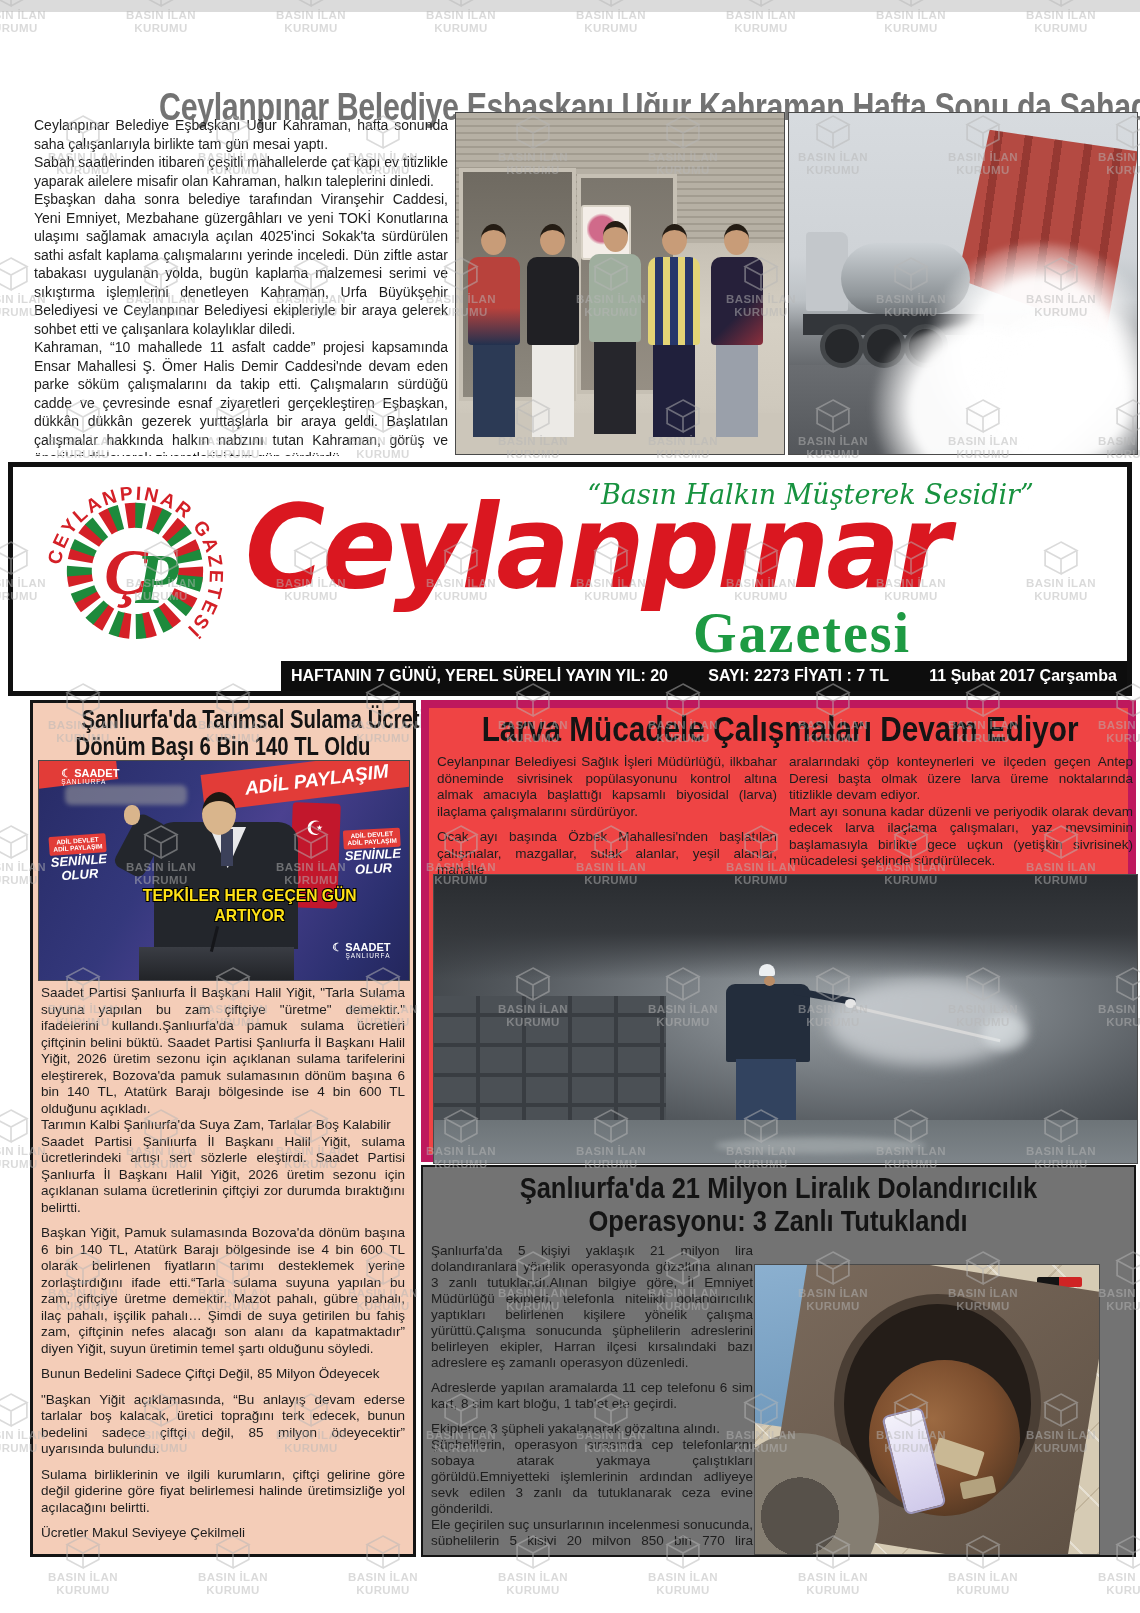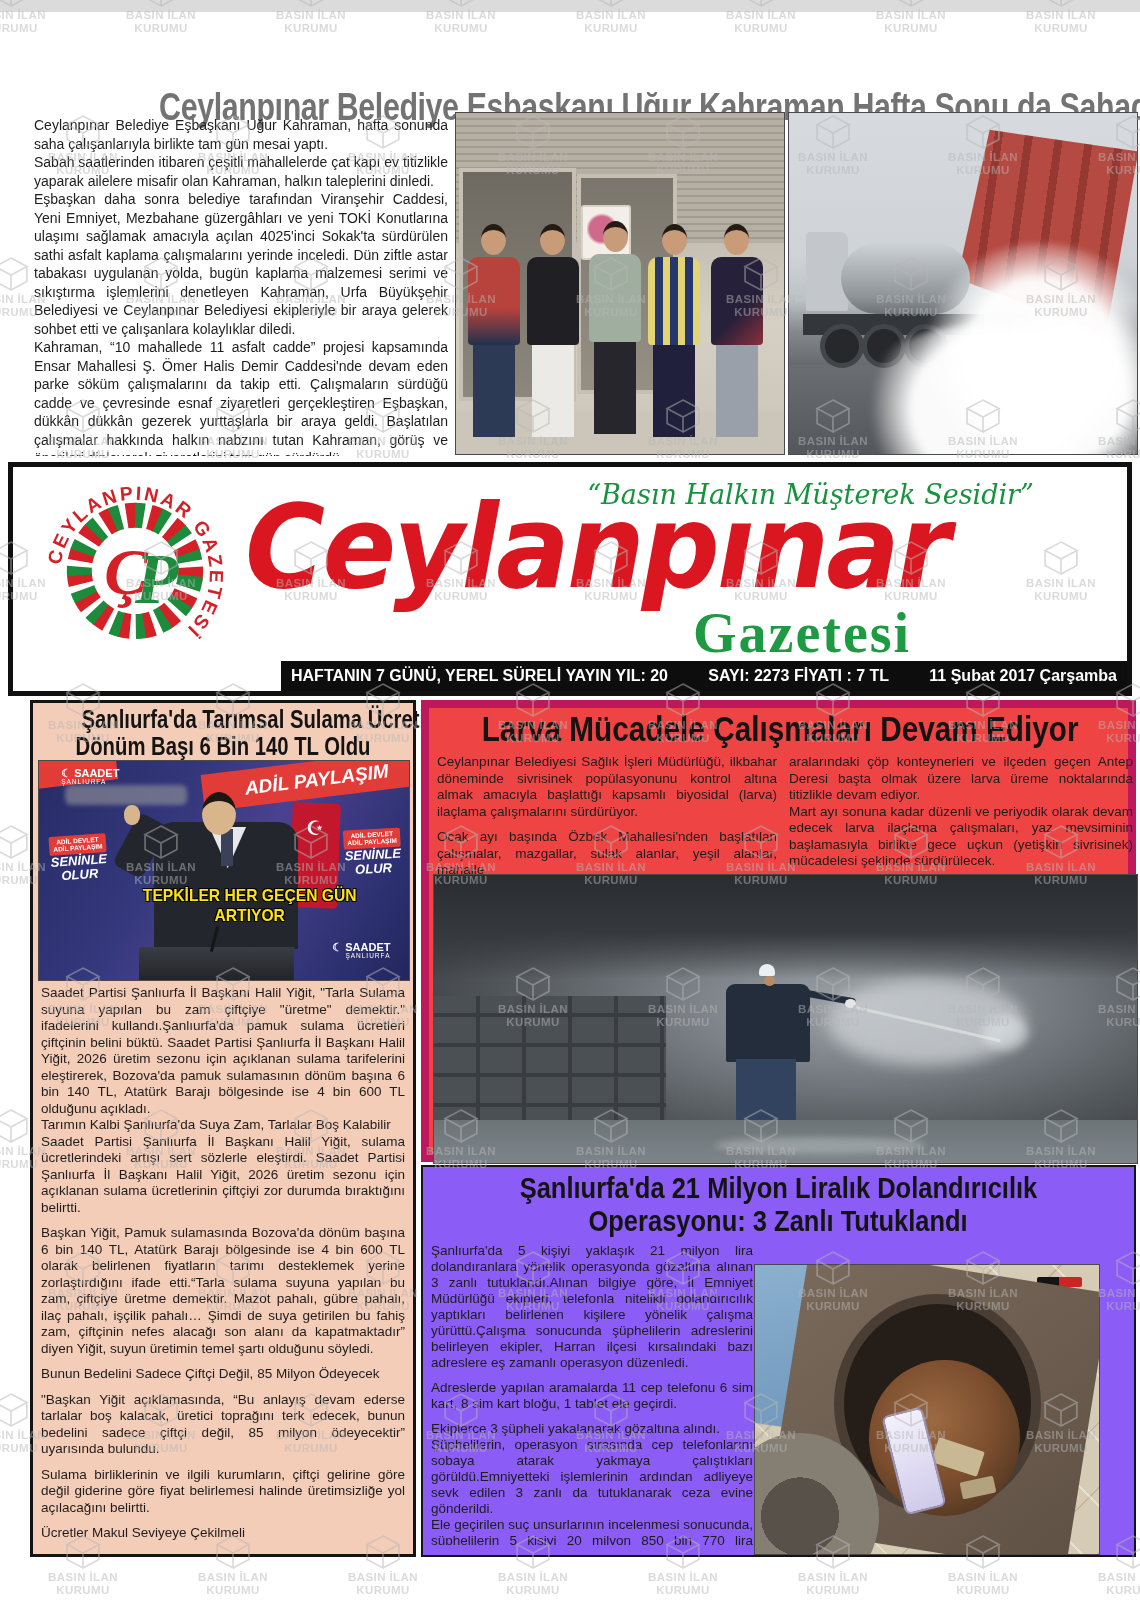--- a/index.html
+++ b/index.html
@@ -114,21 +114,21 @@
   .pl-shine{left:40%;bottom:3%;width:30%;height:6%;border-radius:50%;background:rgba(215,220,222,.35);filter:blur(3px);}
   .pl-cap{left:46.2%;top:31%;width:16px;height:12px;border-radius:8px 8px 2px 2px;background:#eceff1;}
   .pl-face{left:47%;top:35%;width:11px;height:10px;border-radius:50%;background:#b98c66;}
   .pl-jacket{left:41.5%;top:38%;width:12%;height:27%;background:#232d3c;border-radius:9px 9px 2px 2px;}
   .pl-arm{left:51%;top:41%;width:9%;height:7px;background:#232d3c;border-radius:4px;transform:rotate(10deg);}
   .pl-glove{left:58.5%;top:43%;width:11px;height:9px;border-radius:50%;background:#e6e6e6;}
   .pl-pants{left:43%;top:64%;width:8.5%;height:21%;background:#32435f;}
   .pl-wand{left:60%;top:45.5%;width:21%;height:3px;background:#d8d8d8;transform:rotate(13deg);transform-origin:left center;}
   .pl-spray{left:78%;top:49%;width:46px;height:34px;border-radius:50%;background:rgba(230,235,238,.5);filter:blur(5px);}
   
-  .fraud{left:421px;top:1165px;width:715px;height:392px;background:#8b5cf6;border:2px solid #141414;box-sizing:border-box;}
+  .fraud{left:421px;top:1165px;width:715px;height:392px;background:#737373;border:2px solid #141414;box-sizing:border-box;}
   .fraud-h{margin-top:4px;text-align:center;font-weight:700;font-size:30px;line-height:33px;color:#141414;}
   .fr-body{left:8px;top:76px;width:322px;height:302px;font-size:13.5px;line-height:16px;text-align:justify;overflow:hidden;}
   .photo-stove{left:331px;top:97px;width:344px;height:289px;background:#d6cbb4;}
   .ps-tiles{left:0;top:0;right:0;bottom:0;
      background:repeating-linear-gradient(45deg,rgba(255,255,255,.4) 0 2px,rgba(0,0,0,0) 2px 46px),
                 repeating-linear-gradient(-45deg,rgba(120,100,70,.22) 0 2px,rgba(0,0,0,0) 2px 46px);}
   .ps-cloth{left:-5%;top:-6%;width:30%;height:62%;background:linear-gradient(160deg,#8fb3d2,#6f98bb);transform:rotate(8deg);border-radius:10px;}
   .ps-redlogo{right:5%;top:4%;width:13%;height:3.5%;background:linear-gradient(90deg,#141414 0 48%,#cf2424 48%);border-radius:2px;}
   .ps-plate{left:9%;top:1%;width:88%;height:98%;background:linear-gradient(135deg,#7a6a5c,#5f5144);transform:rotate(9deg);border-radius:8px;}
   .ps-hole{left:23%;top:10%;width:60%;height:76%;border-radius:50%;background:#241d18;border:10px solid #4a3e34;box-sizing:border-box;}

